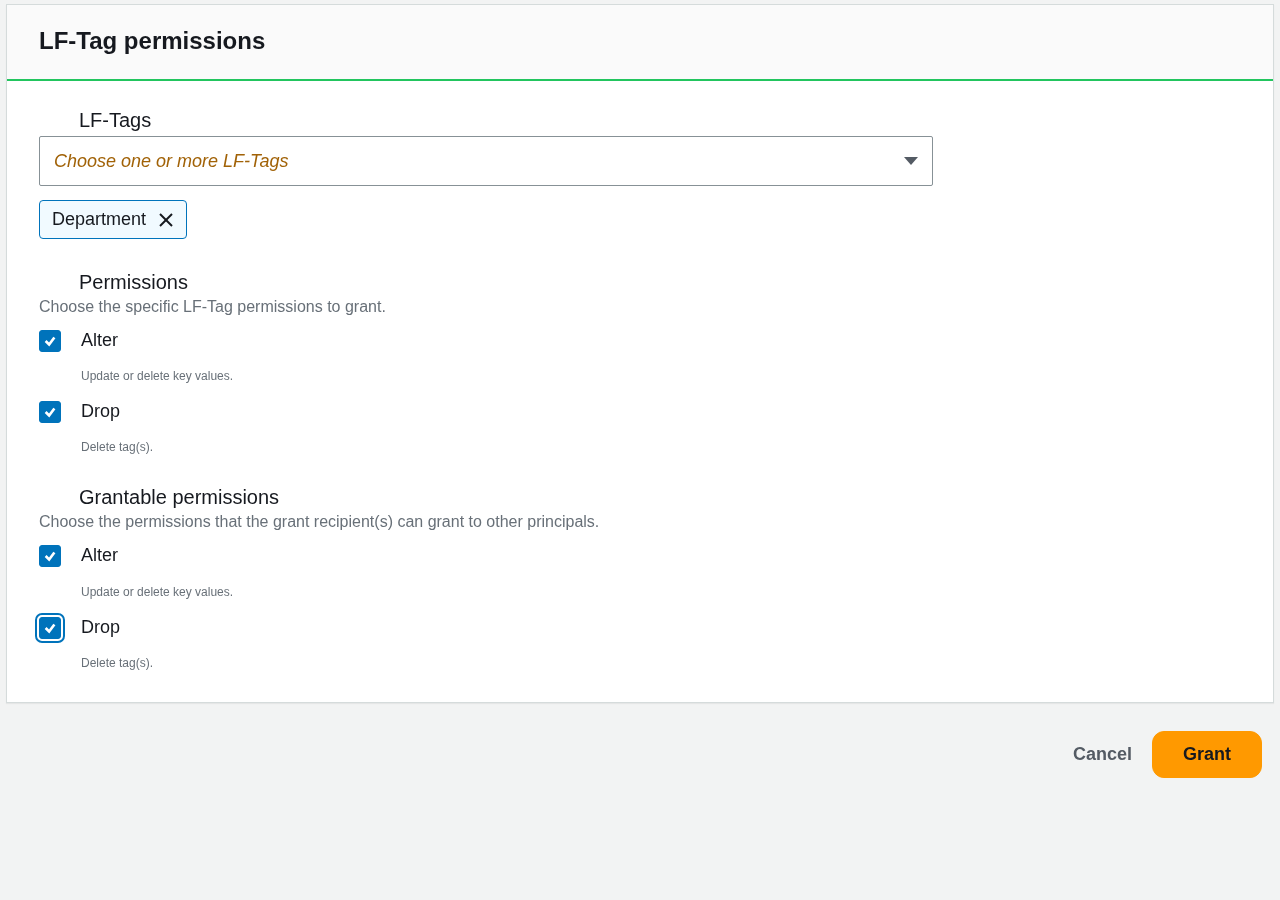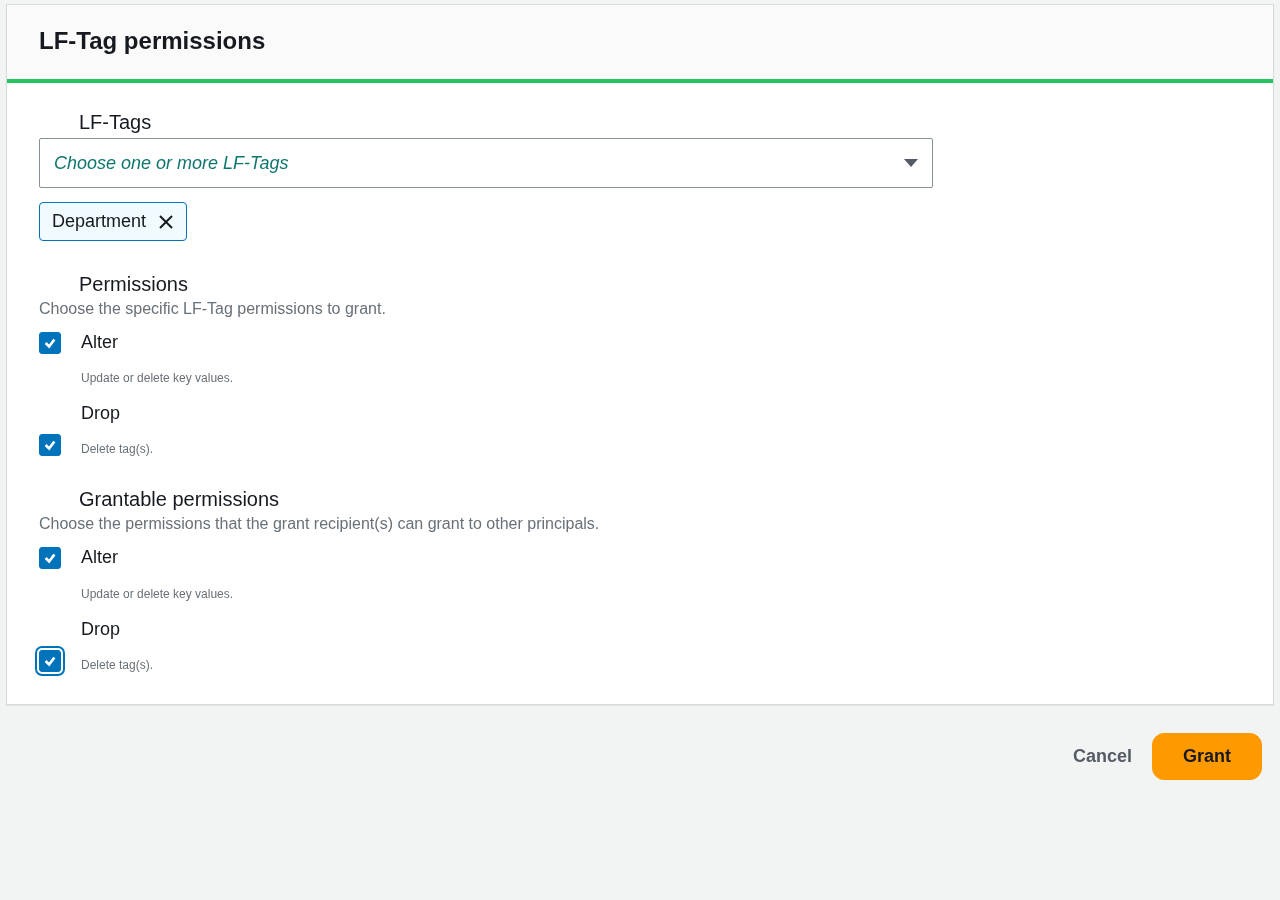--- a/index.html
+++ b/index.html
@@ -15,21 +15,21 @@
       overflow: hidden;
     }
     .panel {
       background: #ffffff;
       border: 1px solid #d5dbdb;
       box-shadow: 0 1px 1px rgba(0,0,0,0.05);
       margin: 4px 6px 0 6px;
     }
     .panel-header {
       background: #fafafa;
-      border-bottom: 4px solid #22c55e;
+      border-bottom: 2px solid #22c55e;
       padding: 22px 32px 24px 32px;
     }
     .panel-title {
       font-size: 24px;
       font-weight: 700;
       color: #16191f;
     }
     .panel-body {
       padding: 28px 32px 32px 32px;
     }
@@ -60,21 +60,21 @@
       display: flex;
       align-items: center;
       justify-content: space-between;
       padding: 0 14px;
       cursor: pointer;
       margin-bottom: 14px;
     }
     .dropdown-placeholder {
       font-size: 18px;
       font-style: italic;
-      color: #0f766e;
+      color: #a16207;
     }
     .dropdown-caret {
       width: 0;
       height: 0;
       border-left: 7px solid transparent;
       border-right: 7px solid transparent;
       border-top: 8px solid #545b64;
     }
     .tag-chip {
       display: inline-flex;
@@ -101,21 +101,20 @@
       stroke-width: 2;
     }
     .checkbox-row {
       display: flex;
       align-items: flex-start;
       gap: 20px;
       margin-bottom: 16px;
     }
     .checkbox-row:last-child {
       margin-bottom: 0;
-      align-items: flex-end;
     }
     .checkbox {
       width: 22px;
       height: 22px;
       border-radius: 3px;
       background: #0073bb;
       border: 1px solid #0073bb;
       display: flex;
       align-items: center;
       justify-content: center;

